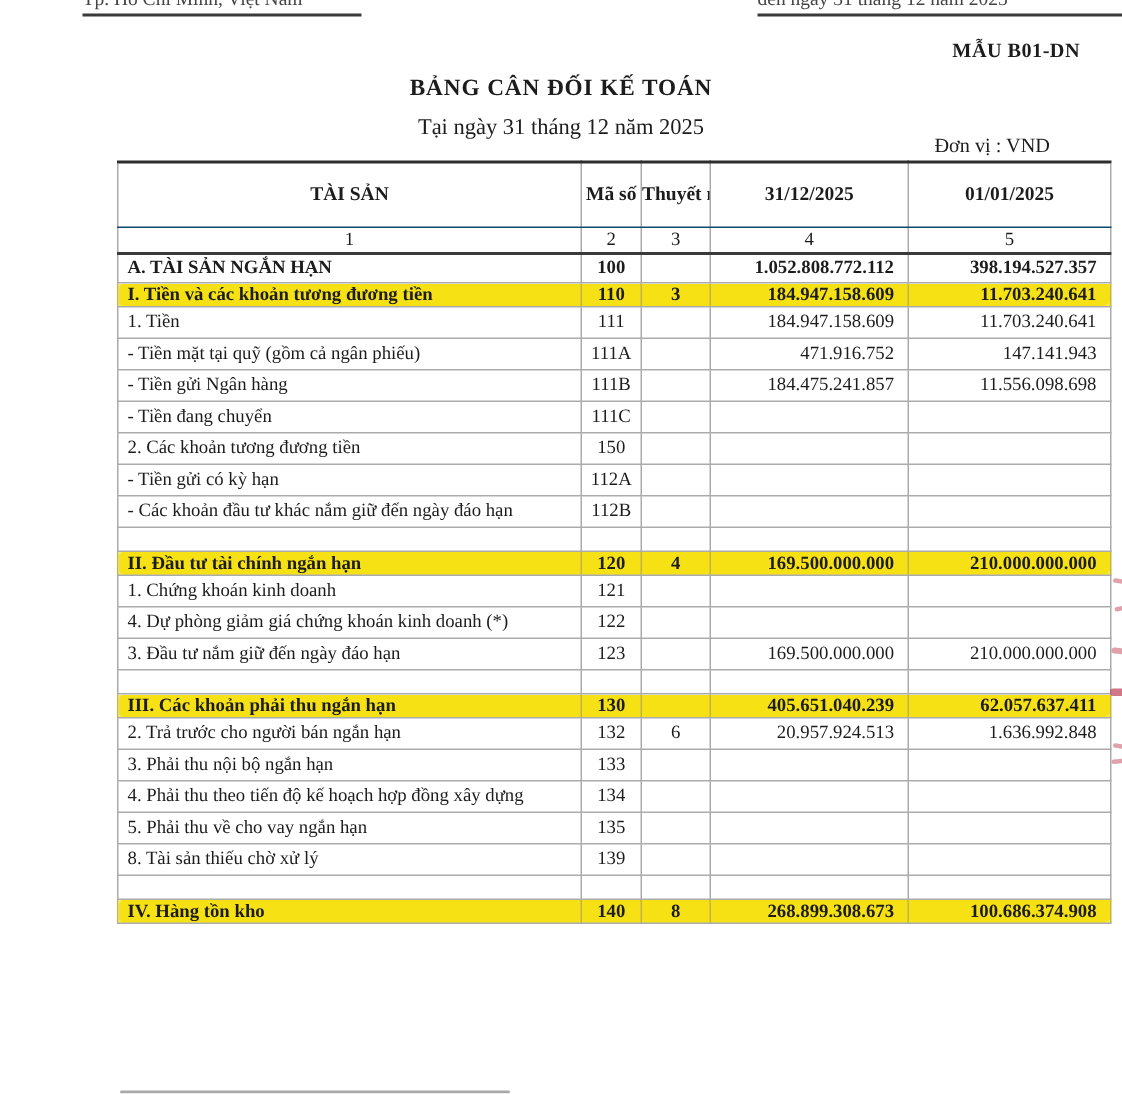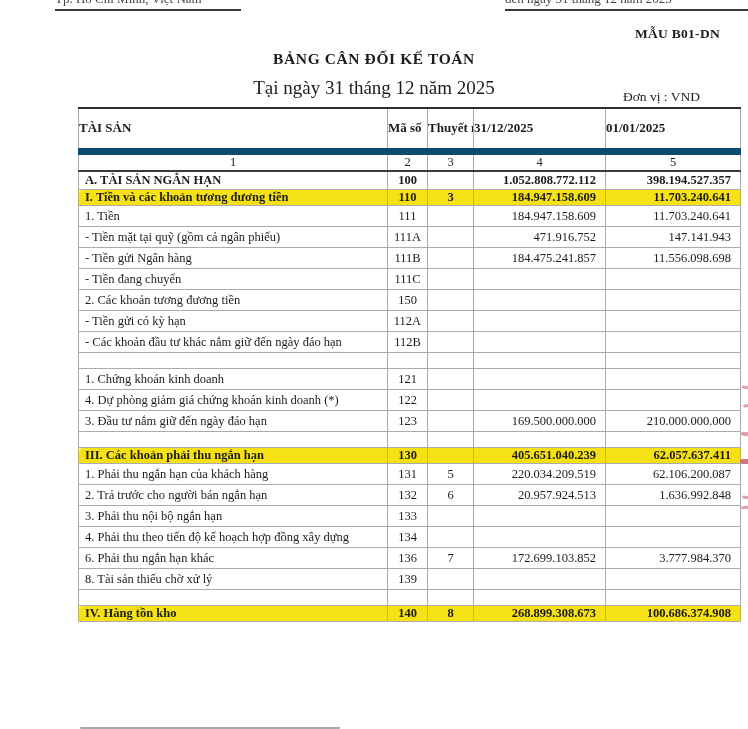--- a/index.html
+++ b/index.html
@@ -15,33 +15,33 @@
 
   
   .cut-strip { position:absolute; top:0; height:11px; overflow:hidden; border-bottom:2px solid #3a3a3a; }
   .cut-strip span { display:block; margin-top:-9px; font-size:13px; color:#444; white-space:nowrap; }
   .cut-left  { left:55px;  width:186px; }
   .cut-right { left:505px; width:243px; }
   .cut-right span { text-align:left; }
 
   .form-label { position:absolute; top:26px; right:28px; font-size:13.5px; font-weight:bold; letter-spacing:.3px; }
   .doc-title  { position:absolute; top:50px; left:0; width:748px; text-align:center; font-size:15.5px; font-weight:bold; letter-spacing:.6px; }
-  .doc-subtitle { position:absolute; top:77px; left:0; width:748px; text-align:center; font-size:19px; }
+  .doc-subtitle { position:absolute; top:77px; left:0; width:748px; text-align:center; font-size:15px; }
   .unit-label { position:absolute; top:89px; right:48px; font-size:13.5px; }
 
   
   table.bs {
     position:absolute; left:78px; top:107px; width:662px;
     border-collapse:collapse; table-layout:fixed;
     font-size:12.5px;
     border:1px solid #8a8a8a;
     border-top:2px solid #2e2e2e;
   }
   .bs th, .bs td { border:1px solid #ababab; overflow:hidden; white-space:nowrap; }
-  .bs thead th { font-weight:bold; text-align:left; vertical-align:middle; height:43px; font-size:13px; line-height:1.15; border-bottom:7px solid #0c4a6e; }
+  .bs thead th { font-weight:bold; text-align:center; vertical-align:middle; height:43px; font-size:13px; line-height:1.15; border-bottom:1px solid #0c4a6e; }
   .bs tr.index-row td { height:18px; text-align:center; border-bottom:2px solid #3a3a3a; font-size:12.5px; }
 
   .bs td.c-label { text-align:left; padding:0 4px 0 6px; }
   .bs td.c-code  { text-align:center; }
   .bs td.c-note  { text-align:center; }
   .bs td.c-num   { text-align:right; padding-right:9px; }
 
   .bs tr.normal td  { height:21px; }
   .bs tr.section td { height:19px; font-weight:bold; }
   .bs tr.spacer td  { height:16px; }
@@ -169,20 +169,27 @@
         <td class="c-num"></td>
         <td class="c-num"></td>
       </tr>
       <tr class="spacer">
         <td class="c-label"></td>
         <td class="c-code"></td>
         <td class="c-note"></td>
         <td class="c-num"></td>
         <td class="c-num"></td>
       </tr>
+      <tr class="highlight">
+        <td class="c-label">II. Đầu tư tài chính ngắn hạn</td>
+        <td class="c-code">120</td>
+        <td class="c-note">4</td>
+        <td class="c-num">169.500.000.000</td>
+        <td class="c-num">210.000.000.000</td>
+      </tr>
       <tr class="normal">
         <td class="c-label">1. Chứng khoán kinh doanh</td>
         <td class="c-code">121</td>
         <td class="c-note"></td>
         <td class="c-num"></td>
         <td class="c-num"></td>
       </tr>
       <tr class="normal">
         <td class="c-label">4. Dự phòng giảm giá chứng khoán kinh doanh (*)</td>
         <td class="c-code">122</td>
@@ -203,27 +210,20 @@
         <td class="c-note"></td>
         <td class="c-num"></td>
         <td class="c-num"></td>
       </tr>
       <tr class="highlight">
         <td class="c-label">III. Các khoản phải thu ngắn hạn</td>
         <td class="c-code">130</td>
         <td class="c-note"></td>
         <td class="c-num">405.651.040.239</td>
         <td class="c-num">62.057.637.411</td>
-      </tr>
-      <tr class="normal">
-        <td class="c-label">1. Phải thu ngắn hạn của khách hàng</td>
-        <td class="c-code">131</td>
-        <td class="c-note">5</td>
-        <td class="c-num">220.034.209.519</td>
-        <td class="c-num">62.106.200.087</td>
       </tr>
       <tr class="normal">
         <td class="c-label">2. Trả trước cho người bán ngắn hạn</td>
         <td class="c-code">132</td>
         <td class="c-note">6</td>
         <td class="c-num">20.957.924.513</td>
         <td class="c-num">1.636.992.848</td>
       </tr>
       <tr class="normal">
         <td class="c-label">3.  Phải thu nội bộ ngắn hạn</td>
@@ -233,25 +233,25 @@
         <td class="c-num"></td>
       </tr>
       <tr class="normal">
         <td class="c-label">4. Phải thu theo tiến độ kế hoạch hợp đồng xây dựng</td>
         <td class="c-code">134</td>
         <td class="c-note"></td>
         <td class="c-num"></td>
         <td class="c-num"></td>
       </tr>
       <tr class="normal">
-        <td class="c-label">6. Phải thu ngắn hạn khác</td>
-        <td class="c-code">136</td>
-        <td class="c-note">7</td>
-        <td class="c-num">172.699.103.852</td>
-        <td class="c-num">3.777.984.370</td>
+        <td class="c-label">5. Phải thu về cho vay ngắn hạn</td>
+        <td class="c-code">135</td>
+        <td class="c-note"></td>
+        <td class="c-num"></td>
+        <td class="c-num"></td>
       </tr>
       <tr class="normal">
         <td class="c-label">8. Tài sản thiếu chờ xử lý</td>
         <td class="c-code">139</td>
         <td class="c-note"></td>
         <td class="c-num"></td>
         <td class="c-num"></td>
       </tr>
       <tr class="spacer">
         <td class="c-label"></td>

